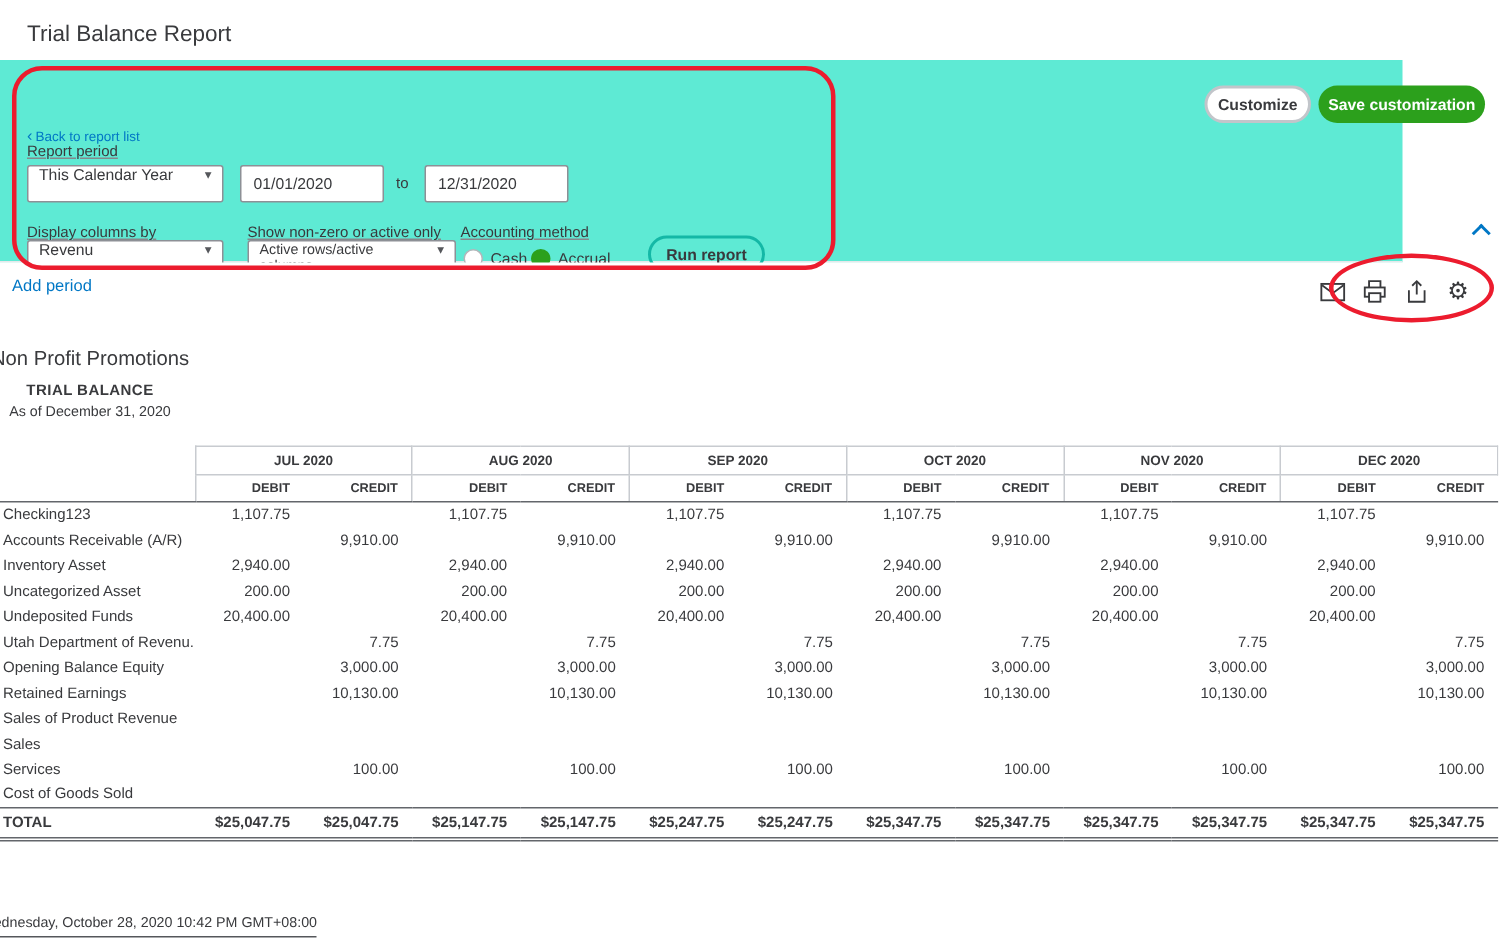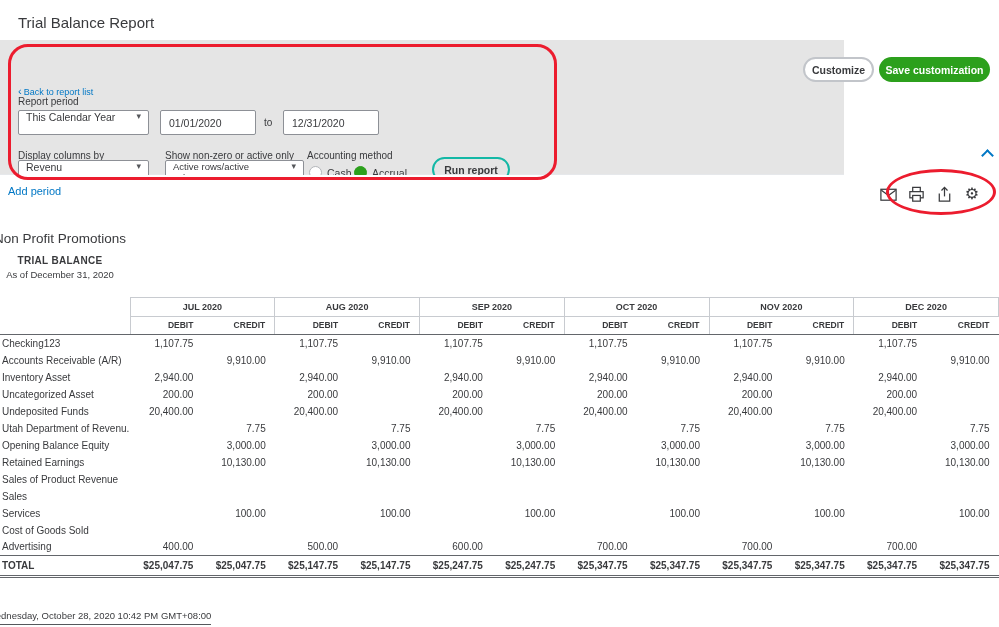--- a/index.html
+++ b/index.html
@@ -2,26 +2,26 @@
 <html><head>
 <meta charset="utf-8">
 <style>
   * { margin:0; padding:0; box-sizing:border-box; }
   body { font-family:"Liberation Sans", sans-serif; background:#fff; }
   .screen { position:relative; width:999px; height:627px; background:#fff; overflow:hidden; color:#393a3d; }
 
   .page-title { position:absolute; left:18px; top:14px; font-size:15px; color:#393a3d; font-weight:400; }
 
   
-  .filter-section { position:absolute; left:0; top:40px; width:844px; height:135px; background:#e5e5e5; border-bottom:1px solid #e6e8eb; }
+  .filter-section { position:absolute; left:0; top:40px; width:935px; height:135px; background:#5eead4; border-bottom:1px solid #e6e8eb; }
 
   .back-link { position:absolute; left:18px; top:45px; font-size:9px; color:#0077c5; text-decoration:none; cursor:pointer; }
   .back-link .arr { font-size:11px; margin-right:2px; }
 
-  .flabel { position:absolute; font-size:10px; color:#393a3d; text-decoration-color:#86888c; }
+  .flabel { position:absolute; font-size:10px; color:#393a3d; text-decoration:underline; text-decoration-color:#86888c; }
   .lbl-period { left:18px; top:56px; }
   .lbl-cols   { left:18px; top:110px; }
   .lbl-nonzero{ left:165px; top:110px; }
   .lbl-method { left:307px; top:110px; }
 
   .select { position:absolute; height:25px; background:#fff; border:1px solid #8d9096; border-radius:2px;
             display:flex; align-items:flex-start; justify-content:space-between; padding:0 7px; font-size:10.5px; cursor:pointer; }
   .sel-period { left:18px; top:70px; width:131px; }
   .sel-cols   { left:18px; top:120px; width:131px; }
   .sel-rows   { left:165px; top:120px; width:139px; font-size:9.5px; }
@@ -384,35 +384,20 @@
           <td class="num"></td>
           <td class="num"></td>
           <td class="num"></td>
           <td class="num"></td>
           <td class="num"></td>
           <td class="num"></td>
           <td class="num"></td>
           <td class="num"></td>
           <td class="num"></td>
         </tr>
-        <tr>
-          <td class="acct">Advertising</td>
-          <td class="num">400.00</td>
-          <td class="num"></td>
-          <td class="num">500.00</td>
-          <td class="num"></td>
-          <td class="num">600.00</td>
-          <td class="num"></td>
-          <td class="num">700.00</td>
-          <td class="num"></td>
-          <td class="num">700.00</td>
-          <td class="num"></td>
-          <td class="num">700.00</td>
-          <td class="num"></td>
-        </tr>
         <tr class="total-row">
           <td class="acct">TOTAL</td>
           <td class="num">$25,047.75</td>
           <td class="num">$25,047.75</td>
           <td class="num">$25,147.75</td>
           <td class="num">$25,147.75</td>
           <td class="num">$25,247.75</td>
           <td class="num">$25,247.75</td>
           <td class="num">$25,347.75</td>
           <td class="num">$25,347.75</td>

